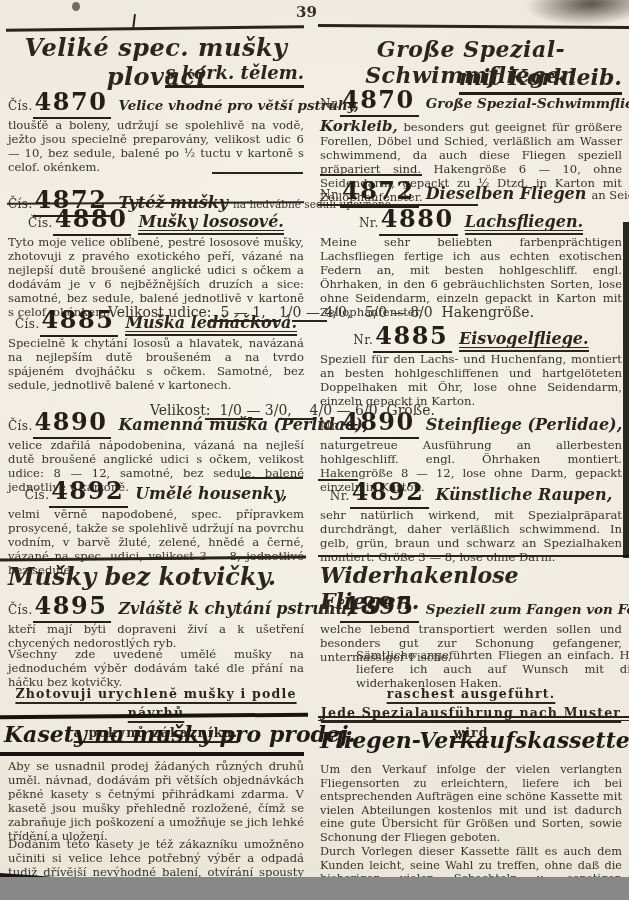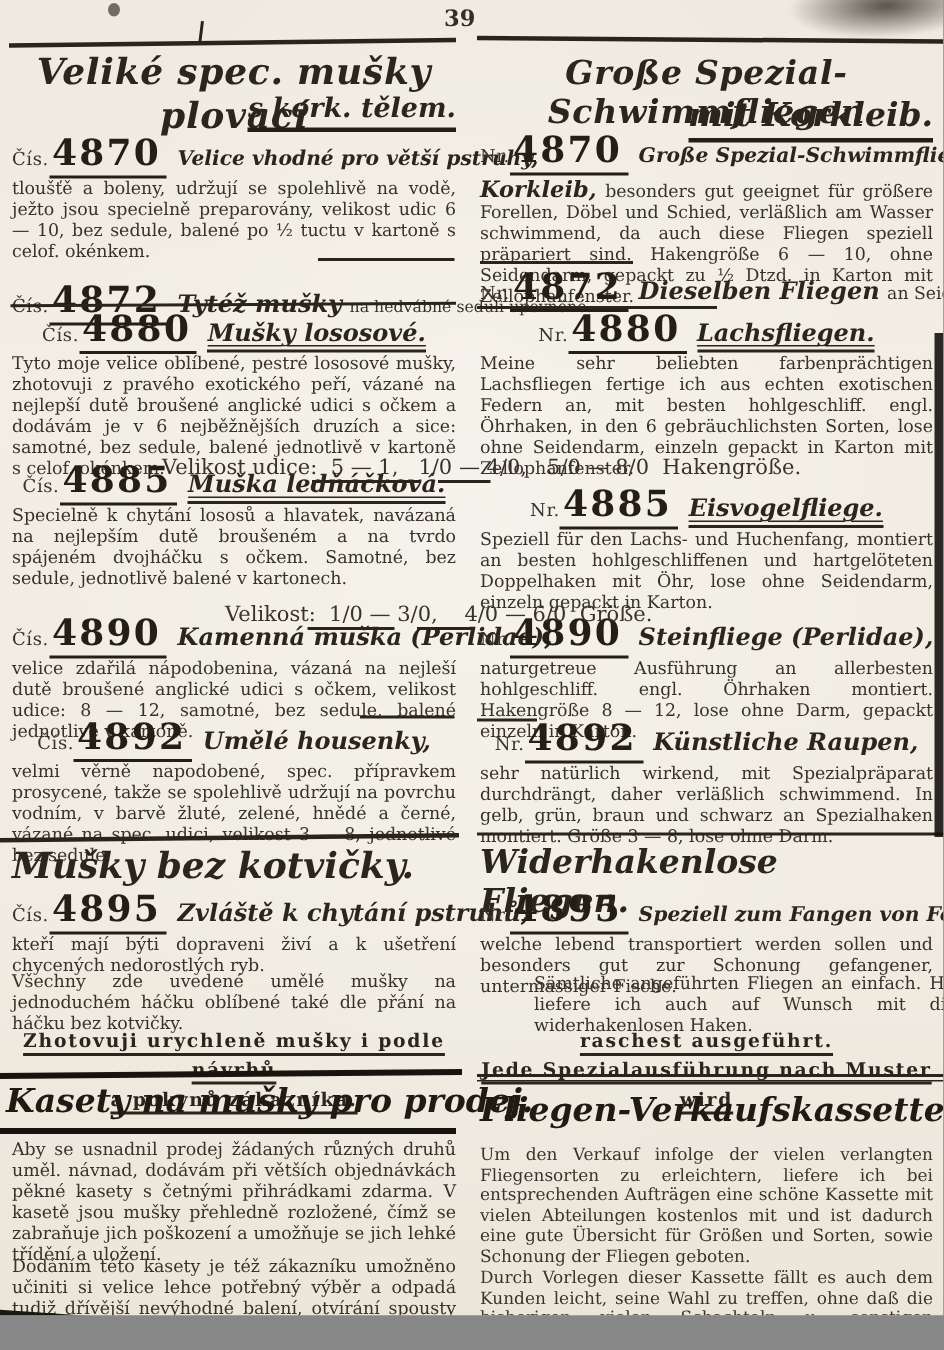--- a/index.html
+++ b/index.html
@@ -100,21 +100,21 @@
 
     <div class="blk sec-title" style="top:562px;">Mušky bez kotvičky.</div>
 
     <div class="blk" style="top:594px;">
       <div class="item-head">
         <span class="prefix">Čís.</span><span class="num">4895</span><span class="lead">Zvláště k chytání pstruhů,</span>
       </div>
       <p class="body">kteří mají býti dopraveni živí a k ušetření chycených nedorostlých ryb.</p>
     </div>
 
-    <p class="body blk" style="top:648px;">Všechny zde uvedené umělé mušky na jednoduchém háčku oblíbené také dle přání na háčku bez kotvičky.</p>
+    <p class="body blk" style="top:648px;">Všechny zde uvedené umělé mušky na jednoduchém výběr dodávám také dle přání na háčku bez kotvičky.</p>
 
     <div class="blk" style="top:684px;">
       <div class="note-line">Zhotovuji urychleně mušky i podle návrhů</div>
       <div class="note-line">a pokynů zákazníka.</div>
     </div>
 
     <div class="blk big-title" style="top:721px;left:-4px;width:306px;text-align:center;">Kasety na mušky pro prodej.</div>
     <p class="body blk" style="top:760px;">Aby se usnadnil prodej žádaných různých druhů uměl. návnad, dodávám při větších objednávkách pěkné kasety s četnými přihrádkami zdarma. V kasetě jsou mušky přehledně rozložené, čímž se zabraňuje jich poškození a umožňuje se jich lehké třídění a uložení.</p>
     <p class="body blk" style="top:838px;">Dodáním této kasety je též zákazníku umožněno učiniti si velice lehce potřebný výběr a odpadá tudiž dřívější nevýhodné balení, otvírání spousty krabiček atd., čímž docházelo často k poškození a k nezhodnocení zaslaných vzorků a pod.</p>
   </div>

